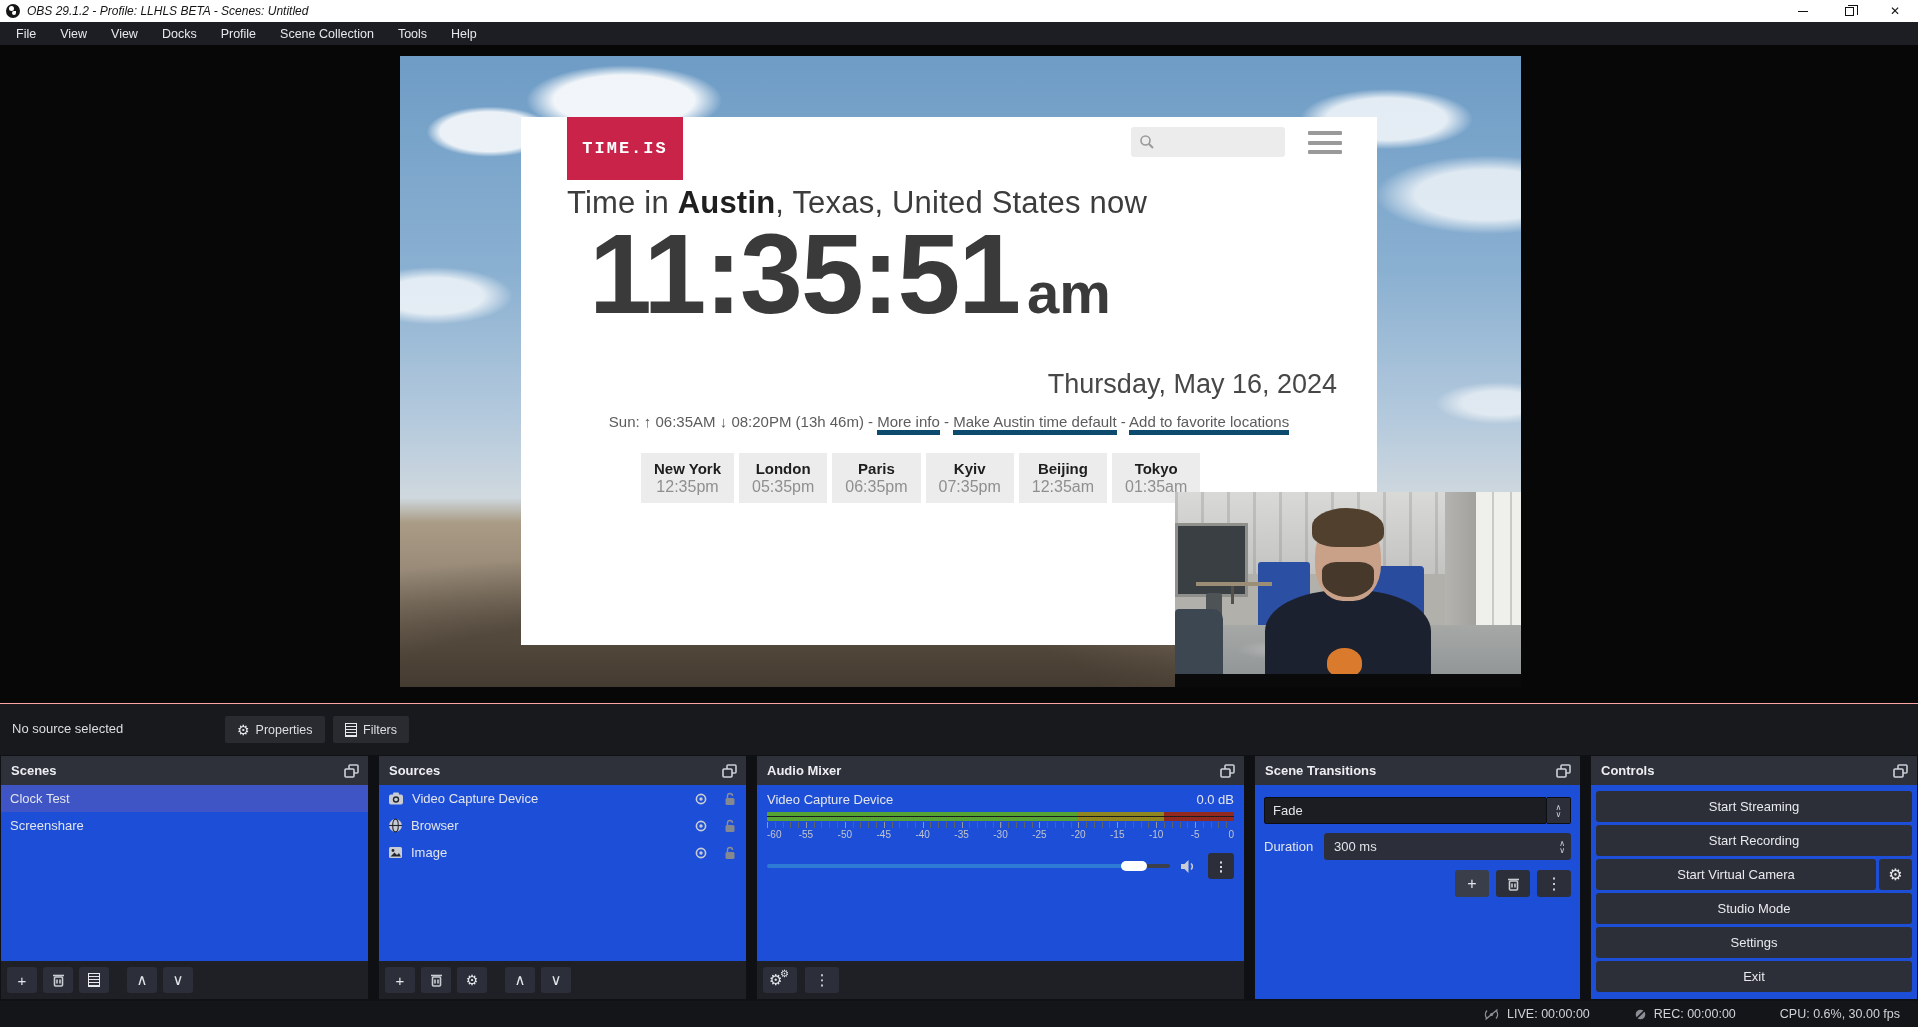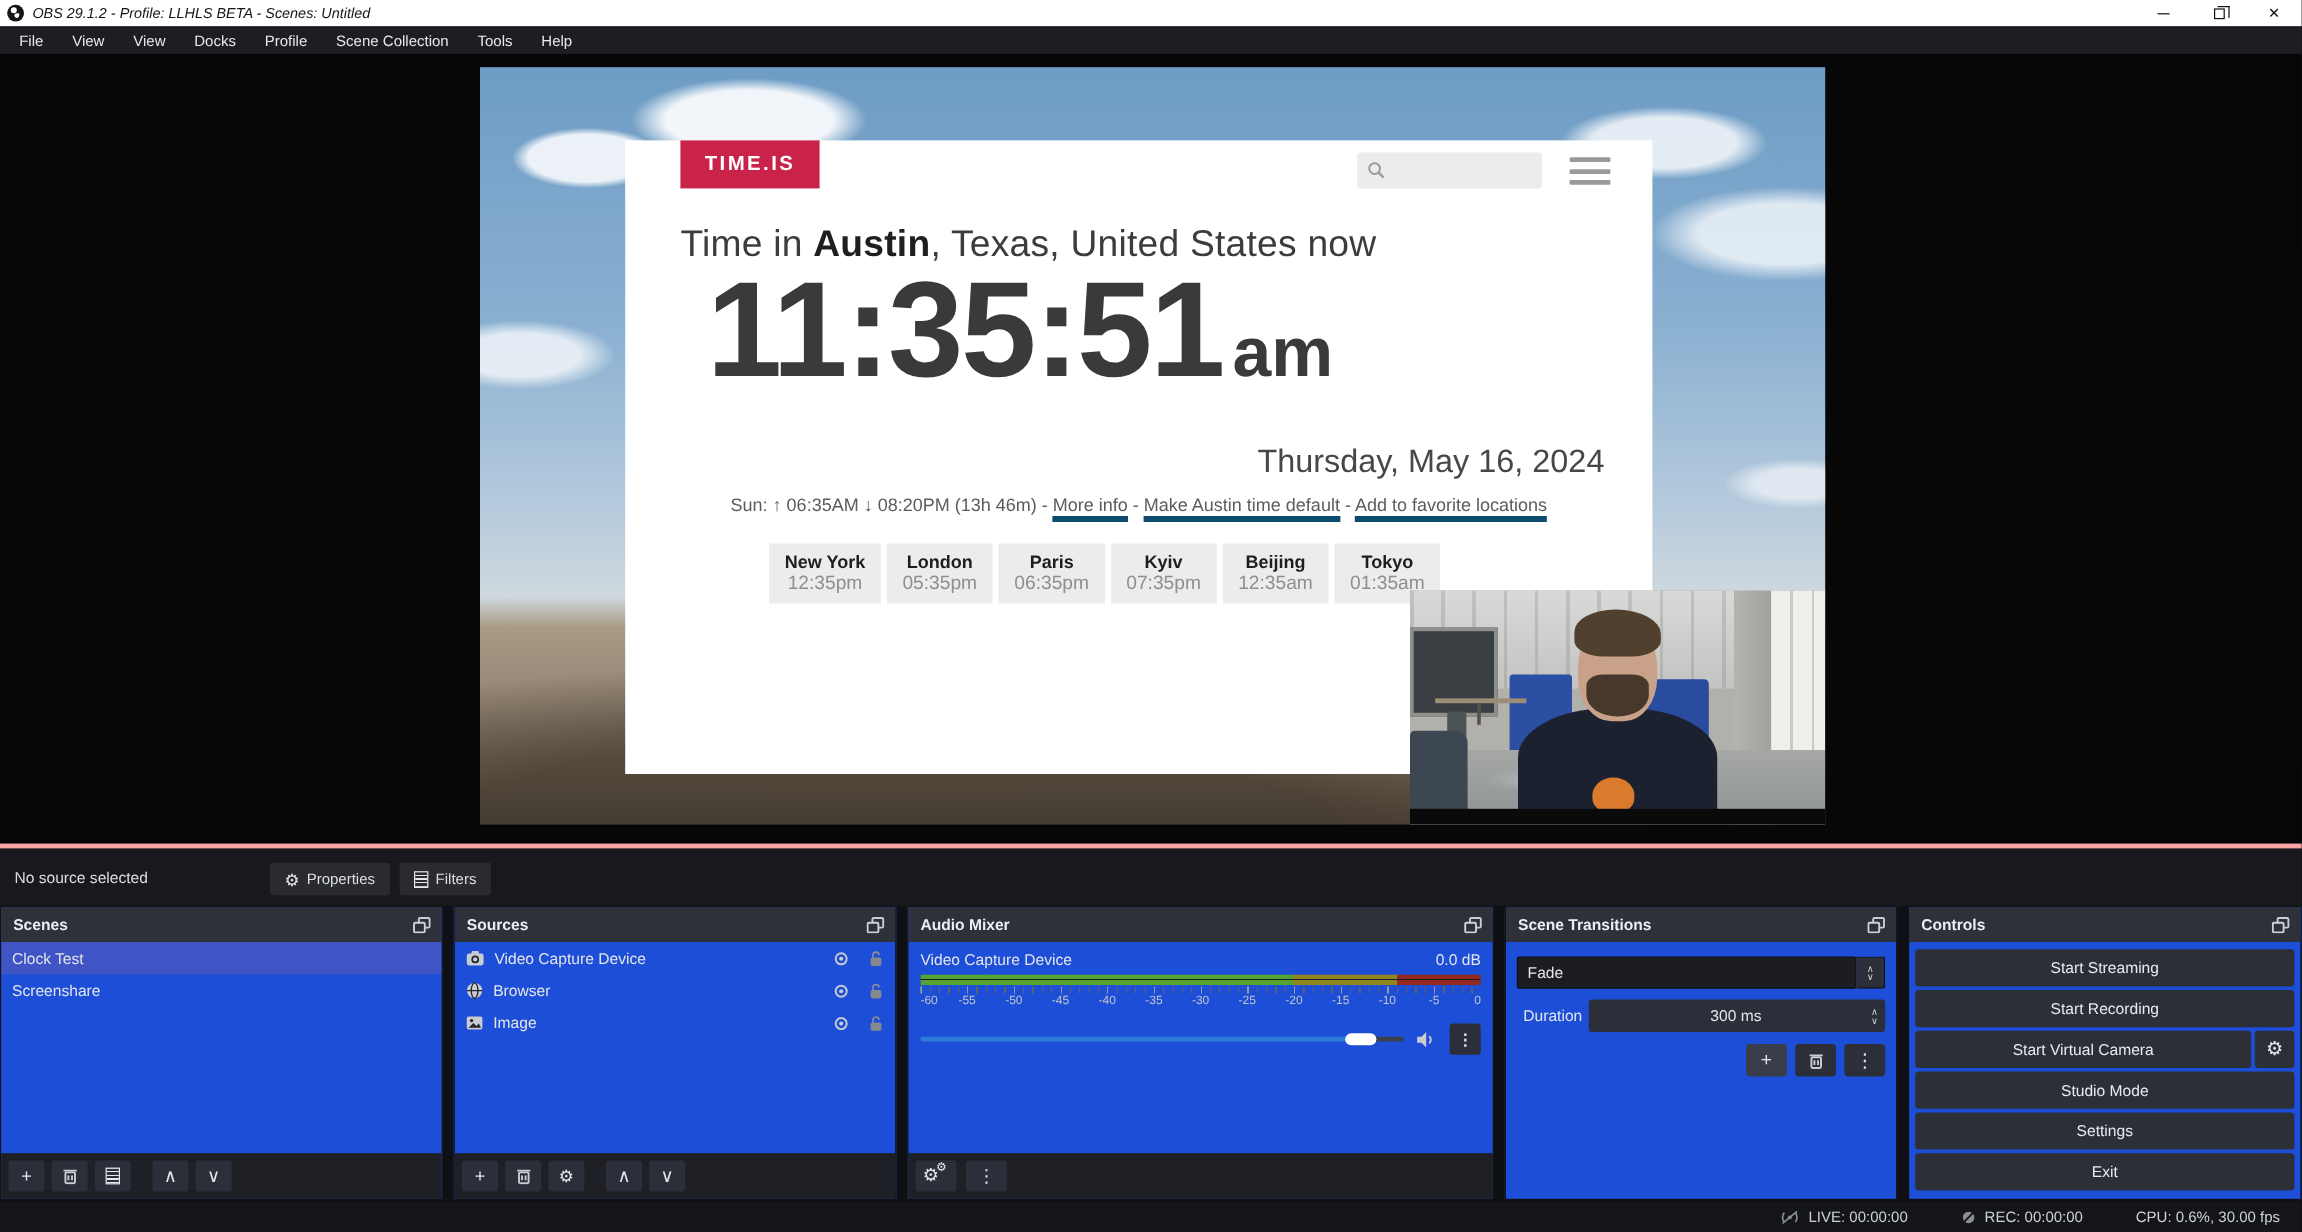--- a/index.html
+++ b/index.html
@@ -32,22 +32,22 @@
       radial-gradient(90px 36px at 8% 12%, rgba(255,255,255,.85) 0 55%, rgba(255,255,255,0) 70%),
       radial-gradient(140px 50px at 20% 7%, rgba(255,255,255,.9) 0 50%, rgba(255,255,255,0) 70%),
       radial-gradient(120px 42px at 88% 10%, rgba(255,255,255,.8) 0 50%, rgba(255,255,255,0) 72%),
       radial-gradient(160px 56px at 97% 22%, rgba(255,255,255,.75) 0 45%, rgba(255,255,255,0) 70%),
       radial-gradient(110px 40px at 3% 38%, rgba(255,255,255,.75) 0 45%, rgba(255,255,255,0) 72%),
       radial-gradient(90px 30px at 98% 55%, rgba(255,255,255,.6) 0 40%, rgba(255,255,255,0) 70%),
       radial-gradient(900px 180px at 30% 100%, rgba(60,52,42,.65) 0 40%, rgba(60,52,42,0) 75%),
       linear-gradient(180deg, #6e9cc5 0%, #8ab0d1 34%, #b5cadd 58%, #cfd8de 70%, #a99b85 74%, #938573 84%, #7a6d5c 93%, #55493d 100%);
   }
   .timeis-card { position:absolute; left:121px; top:61px; width:856px; height:528px; background:#ffffff; }
-  .timeis-logo { position:absolute; left:46px; top:0; width:116px; height:40px; background:#c9234a;
-    color:#fff; font-size:17px; font-weight:bold; letter-spacing:2px; display:flex; align-items:center; justify-content:center; }
+  .timeis-logo { position:absolute; left:46px; top:0; width:116px; height:63px; background:#c9234a;
+    color:#fff; font-size:17px; font-weight:bold; letter-spacing:2px; display:flex; align-items:center; justify-content:center;font-family:Liberation Mono, monospace; }
   .search-box { position:absolute; left:610px; top:10px; width:154px; height:30px; background:#ececec; border-radius:3px;
     display:flex; align-items:center; padding-left:8px; }
   .search-glyph { width:16px; height:16px; }
   .hamburger { position:absolute; left:787px; top:14px; width:34px; height:23px; display:flex; flex-direction:column; justify-content:space-between; }
   .hamburger div { height:4px; background:#9a9a9a; border-radius:1px; }
   .ti-heading { position:absolute; left:46px; top:68px; font-size:31px; color:#3c3c3c; letter-spacing:.2px; }
   .ti-heading b { color:#1f1f1f; font-weight:800; }
   .ti-clock { position:absolute; left:68px; top:84px; display:flex; align-items:baseline; color:#3a3a3a; }
   .ti-time { font-size:113px; font-weight:800; letter-spacing:-2px; line-height:1.3; }
   .ti-ampm { font-size:58px; font-weight:700; margin-left:8px; }
@@ -77,21 +77,21 @@
   .wc-chair { position:absolute; left:9%; top:52%; width:16px; height:22px; background:#4e5356; border-radius:3px 3px 0 0; }
   .wc-chair2 { position:absolute; left:0; bottom:2%; width:14%; height:38%; background:#3d4752; border-radius:4px 10px 0 0; }
   .wc-person-body { position:absolute; left:26%; bottom:4%; width:48%; height:46%; background:#1c2130; border-radius:46% 46% 0 0; }
   .wc-graphic { position:absolute; left:44%; bottom:5%; width:10%; height:15%; background:#d97a2c; border-radius:50% 50% 40% 40%; }
   .wc-head { position:absolute; left:40.5%; top:12%; width:19%; height:44%; background:#c9a188; border-radius:48% 48% 42% 42%; }
   .wc-hair { position:absolute; left:39.5%; top:8%; width:21%; height:20%; background:#52402e; border-radius:50% 55% 35% 35%; }
   .wc-beard { position:absolute; left:42.5%; top:36%; width:15%; height:18%; background:#46382a; border-radius:28% 28% 52% 52%; }
   .wc-bottombar { position:absolute; left:0; bottom:0; width:100%; height:13px; background:#0a0a0a; }
 
   
-  .sel-bar { position:absolute; left:0; top:703px; width:1918px; height:52px; background:#18191d; border-top:4px solid #fca5a5; }
+  .sel-bar { position:absolute; left:0; top:703px; width:1918px; height:52px; background:#18191d; border-top:1px solid #fca5a5; }
   .sel-status { position:absolute; left:12px; top:17px; font-size:13px; color:#dcdee2; }
   .sel-btn { position:absolute; top:12px; height:27px; background:#292b31; border-radius:2px; color:#dcdee2;
     font-size:12.5px; display:flex; align-items:center; gap:6px; padding:0 12px; }
   .btn-properties { left:225px; }
   .btn-filters { left:333px; }
   .gear-glyph { font-size:14px; line-height:1; color:#e6e8ec; }
   .filter-glyph { width:12px; height:14px; border:1px solid #e6e8ec;
     background:repeating-linear-gradient(0deg,#e6e8ec 0 1px, transparent 1px 3px); }
 
   
@@ -102,21 +102,21 @@
   .popout { margin-left:auto; width:16px; height:14px; }
   .dock-body { flex:1; position:relative; overflow:hidden; }
   .dock-toolbar { height:38px; flex:none; display:flex; align-items:center; gap:6px; padding:0 6px; background:#1e2026; }
   .tool-btn { width:30px; height:26px; background:#2c2f39; border-radius:3px; color:#e3e5ea;
     display:flex; align-items:center; justify-content:center; font-size:15px; }
   .tool-gap { width:6px; }
 
   .dock-scenes { left:0; width:369px; }
   .dock-sources { left:378px; width:369px; }
   .dock-mixer { left:756px; width:489px; }
-  .dock-transitions { left:1254px; width:327px;text-align:center; }
+  .dock-transitions { left:1254px; width:327px; }
   .dock-controls { left:1590px; width:328px; }
 
   .scene-row { height:27px; display:flex; align-items:center; padding-left:9px; font-size:13px; color:#e3e5ea; }
   .scene-row.selected { background:#3f54c5; }
 
   .source-row { height:27px; display:flex; align-items:center; padding:0 10px 0 9px; font-size:13px; color:#e3e5ea; gap:8px; }
   .source-row .row-icons { margin-left:auto; display:flex; gap:15px; align-items:center; }
 
   
   .mixer-body { padding:7px 10px 0 10px; }

